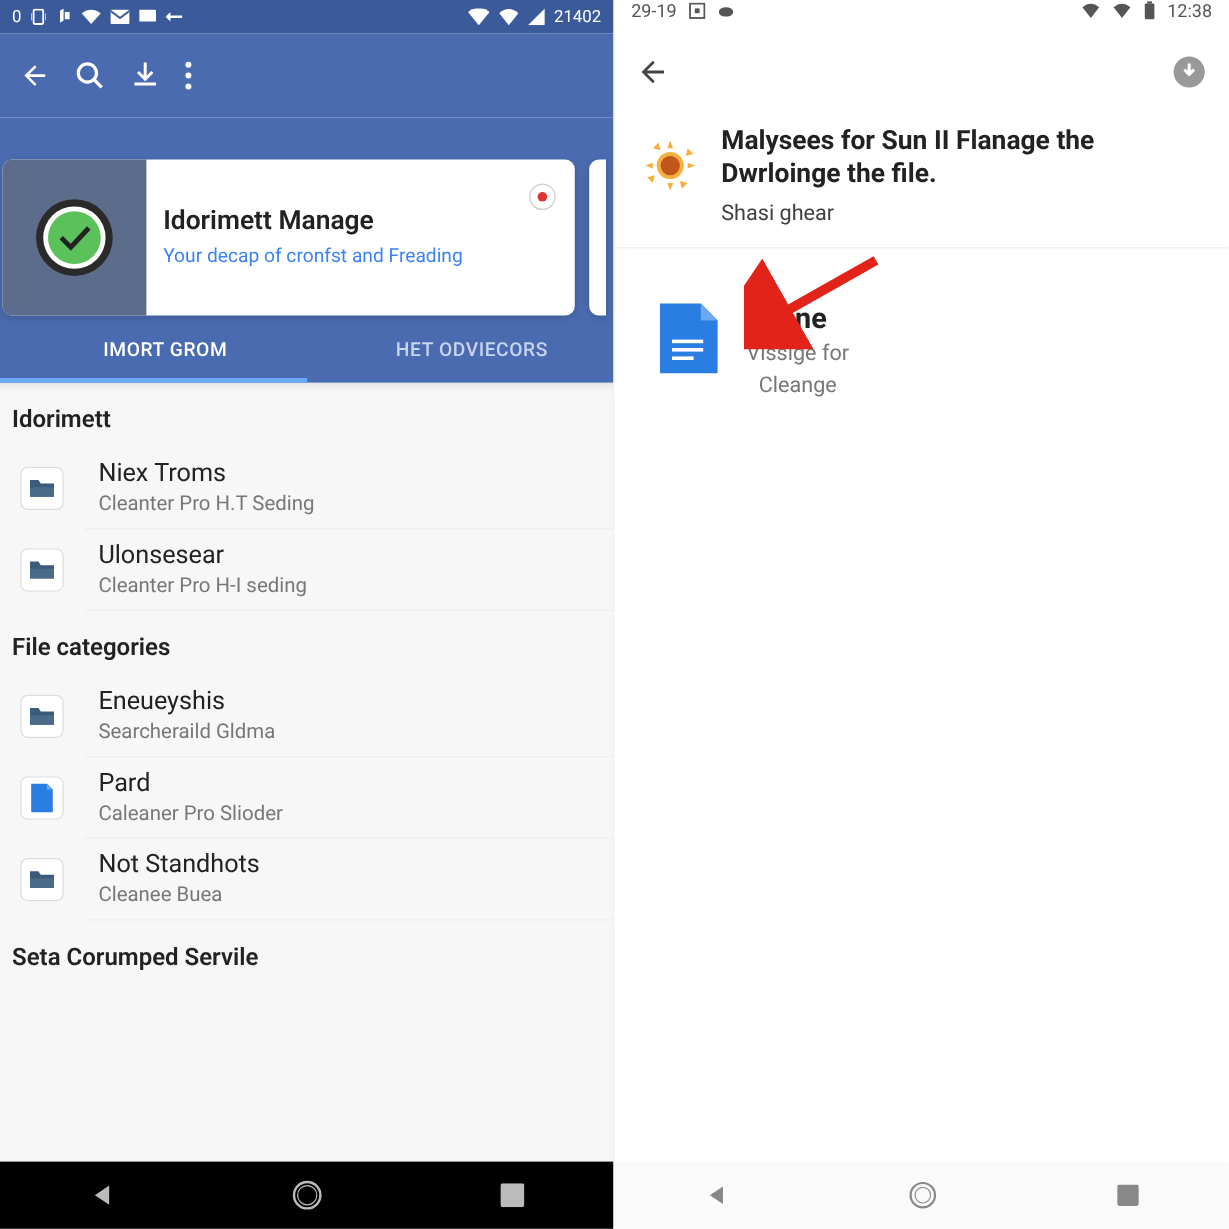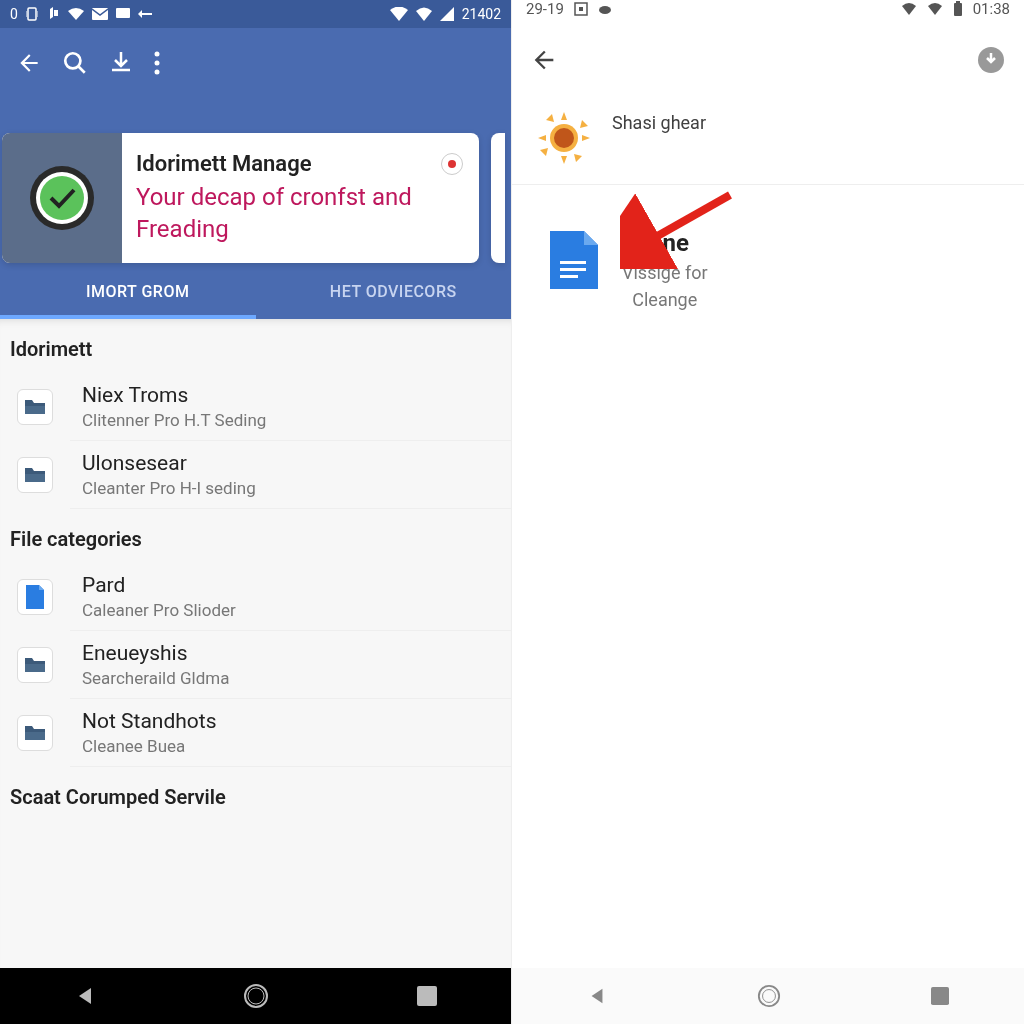--- a/index.html
+++ b/index.html
@@ -13,21 +13,21 @@
 .appbar { background: #4a6bb0; color: #fff; height: 70px; display: flex; align-items: center; padding: 0 16px; gap: 20px; }
 .appbar .title { font-size: 24px; font-weight: 500; flex: 1; }
 .appbar svg, .statusbar-l svg { fill: #fff; }
 .appbar .actions { display: flex; gap: 22px; align-items: center; }
 .bluearea { background: #4a6bb0; padding: 14px 0 0 0; }
 .card-row { display: flex; gap: 12px; padding: 0 6px 0 0; margin-top: 21px; }
 .card { background: #fff; border-radius: 8px; display: flex; align-items: center; padding: 0; min-height: 130px; flex: 1; box-shadow: 0 2px 6px rgba(0,0,0,.15); }
 .card .badge { width: 120px; height: 130px; background: #5b6d8a; border-radius: 8px 0 0 8px; display: flex; align-items: center; justify-content: center; }
 .card .txt { padding: 10px 14px; flex: 1; }
 .card .txt .h { font-size: 22px; font-weight: 600; color: #222; }
-.card .txt .s { font-size: 24px; color: #be185d; margin-top: 6px; line-height: 1.3; }
+.card .txt .s { font-size: 16px; color: #3b82f6; margin-top: 6px; line-height: 1.3; }
 .card .dot { width: 22px; height: 22px; border-radius: 50%; border: 1.5px solid #ccc; display: flex; align-items: center; justify-content: center; margin-right: 16px; align-self: flex-start; margin-top: 20px; }
 .card .dot i { width: 8px; height: 8px; background: #d33; border-radius: 50%; }
 .card-stub { width: 14px; background: #fff; border-radius: 8px 0 0 8px; box-shadow: 0 2px 6px rgba(0,0,0,.15); }
 .tabs { display: flex; height: 56px; }
 .tab { flex: 1; display: flex; align-items: center; justify-content: center; color: #c7d4f0; font-size: 16px; letter-spacing: .5px; font-weight: 500; position: relative; padding-left: 20px; }
 .tab.active { color: #fff; }
 .tab.active::after { content: ""; position: absolute; bottom: 0; left: 0; right: 0; height: 4px; background: #6da8ff; }
 .content-l { background: #f7f7f7; flex: 1; overflow: hidden; box-shadow: inset 0 8px 10px -8px rgba(0,0,0,.15); }
 .section-h { font-size: 20px; font-weight: 600; color: #222; padding: 18px 10px 12px 10px; }
 .row { display: flex; align-items: center; padding: 10px 12px; gap: 22px; border-bottom: 1px solid #eee; margin-left: 70px; }
@@ -156,21 +156,21 @@
           <div class="folder-ico">
             <svg width="22" height="18" viewBox="0 0 22 18">
               <path d="M1 2h7l2 3h11v11H1z" fill="#3c5a7a"></path>
               <rect x="1" y="8" width="20" height="8" fill="#4a6a8a"></rect>
             </svg>
           </div>
         </div>
       <div class="row" style="margin-left:0;flex:1">
           <div class="t">
             <div class="a">Niex Troms</div>
-            <div class="b">Clitenner Pro H.T Seding</div>
+            <div class="b">Cleanter Pro H.T Seding</div>
           </div>
         </div>
     </div>
     <div class="row-wrap">
       <div class="ico">
           <div class="folder-ico">
             <svg width="22" height="18" viewBox="0 0 22 18">
               <path d="M1 2h7l2 3h11v11H1z" fill="#3c5a7a"></path>
               <rect x="1" y="8" width="20" height="8" fill="#4a6a8a"></rect>
             </svg>
@@ -181,20 +181,36 @@
             <div class="a">Ulonsesear</div>
             <div class="b">Cleanter Pro H-I seding</div>
           </div>
         </div>
     </div>
 
     <div class="section-h">File categories</div>
     <div class="row-wrap">
       <div class="ico">
           <div class="folder-ico">
+            <svg width="22" height="18" viewBox="0 0 22 18">
+              <path d="M1 2h7l2 3h11v11H1z" fill="#3c5a7a"></path>
+              <rect x="1" y="8" width="20" height="8" fill="#4a6a8a"></rect>
+            </svg>
+          </div>
+        </div>
+      <div class="row" style="margin-left:0;flex:1">
+          <div class="t">
+            <div class="a">Eneueyshis</div>
+            <div class="b">Searcheraild Gldma</div>
+          </div>
+        </div>
+    </div>
+    <div class="row-wrap">
+      <div class="ico">
+          <div class="folder-ico">
             <svg width="20" height="24" viewBox="0 0 20 24">
               <path d="M1 0h13l5 5v19H1z" fill="#2a7de1"></path>
               <path d="M14 0v5h5z" fill="#6aa9ef"></path>
             </svg>
           </div>
         </div>
       <div class="row" style="margin-left:0;flex:1">
           <div class="t">
             <div class="a">Pard</div>
             <div class="b">Caleaner Pro Slioder</div>
@@ -205,43 +221,27 @@
       <div class="ico">
           <div class="folder-ico">
             <svg width="22" height="18" viewBox="0 0 22 18">
               <path d="M1 2h7l2 3h11v11H1z" fill="#3c5a7a"></path>
               <rect x="1" y="8" width="20" height="8" fill="#4a6a8a"></rect>
             </svg>
           </div>
         </div>
       <div class="row" style="margin-left:0;flex:1">
           <div class="t">
-            <div class="a">Eneueyshis</div>
-            <div class="b">Searcheraild Gldma</div>
-          </div>
-        </div>
-    </div>
-    <div class="row-wrap">
-      <div class="ico">
-          <div class="folder-ico">
-            <svg width="22" height="18" viewBox="0 0 22 18">
-              <path d="M1 2h7l2 3h11v11H1z" fill="#3c5a7a"></path>
-              <rect x="1" y="8" width="20" height="8" fill="#4a6a8a"></rect>
-            </svg>
-          </div>
-        </div>
-      <div class="row" style="margin-left:0;flex:1">
-          <div class="t">
             <div class="a">Not Standhots</div>
             <div class="b">Cleanee Buea</div>
           </div>
         </div>
     </div>
 
-    <div class="section-h">Scaat Corumped Servile</div>
+    <div class="section-h">Seta Corumped Servile</div>
   </div>
 
   <div class="navbar">
     <svg width="22" height="22" viewBox="0 0 22 22">
         <path d="M17 3 L5 11 L17 19 Z"></path>
       </svg>
     <svg width="26" height="26" viewBox="0 0 26 26">
         <circle cx="13" cy="13" r="11" fill="none" stroke="#bbb" stroke-width="2"></circle>
         <circle cx="13" cy="13" r="8" fill="none" stroke="#bbb" stroke-width="1"></circle>
       </svg>
@@ -267,21 +267,21 @@
       <svg width="16" height="12" viewBox="0 0 16 12">
           <path d="M8 12 L1 3 Q8 -3 15 3 Z" fill="#555"></path>
         </svg>
       <svg width="16" height="12" viewBox="0 0 16 12">
           <path d="M8 12 L1 3 Q8 -3 15 3 Z" fill="#555"></path>
         </svg>
       <svg width="10" height="16" viewBox="0 0 10 16">
           <rect x="1" y="2" width="8" height="13" rx="1" fill="#555"></rect>
           <rect x="3" y="0" width="4" height="2" fill="#555"></rect>
         </svg>
-      <span>01:38</span>
+      <span>12:38</span>
     </div>
   </div>
 
   <div class="appbar-r">
     <svg width="28" height="28" viewBox="0 0 24 24">
         <path d="M20 11H7.8l5.6-5.6L12 4l-8 8 8 8 1.4-1.4L7.8 13H20z" fill="#444"></path>
       </svg>
     <svg width="30" height="30" viewBox="0 0 30 30">
         <circle cx="15" cy="15" r="13" fill="#999"></circle>
         <path d="M15 8v8m-4-3l4 4 4-4" fill="none" stroke="#fff" stroke-width="2.5"></path>
@@ -292,20 +292,21 @@
     <svg class="sun" viewBox="0 0 56 56">
       <g transform="translate(28,28)">
         <g fill="#f5b041">
             <path d="M0-26l3 8h-6zM0 26l3-8h-6zM-26 0l8 3v-6zM26 0l-8 3v-6zM-18-18l8 2-2-8zM18 18l-8-2 2 8zM18-18l-2 8 8-2zM-18 18l2-8-8 2z"></path>
           </g>
         <circle r="14" fill="#f5b041"></circle>
           <circle r="10" fill="#c0561a"></circle>
       </g>
     </svg>
     <div class="htxt">
+      <div class="hh">Malysees for Sun II Flanage the Dwrloinge the file.</div>
       <div class="hs">Shasi ghear</div>
     </div>
   </div>
 
   <div class="body-r">
     <svg class="arrow" width="120" height="80" viewBox="0 0 120 80">
       <defs>
           <marker id="ah" markerWidth="12" markerHeight="12" refX="3" refY="6" orient="auto">
             <path d="M0 0 L12 6 L0 12 Z" fill="#e2231a"></path>
           </marker>

